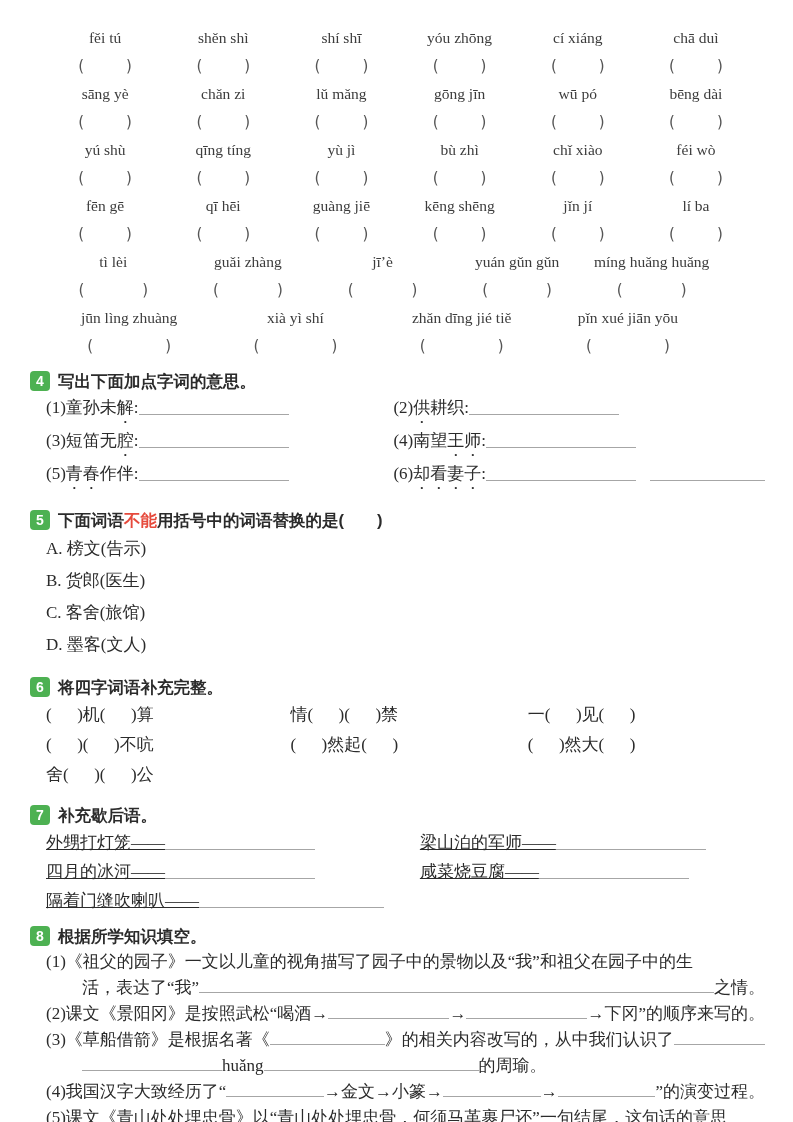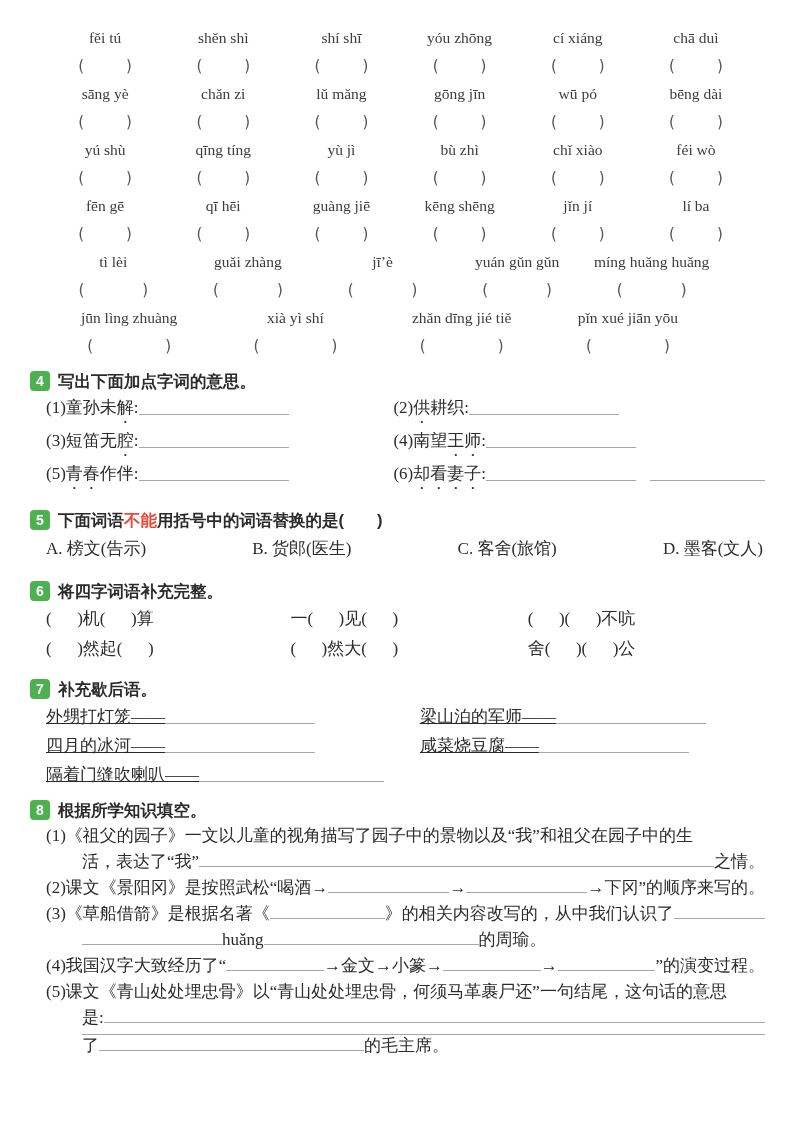--- a/index.html
+++ b/index.html
@@ -27,21 +27,21 @@
          font-family:"Liberation Sans",sans-serif;}
   .red{color:var(--red,#e64a3c);}
   .q-body{padding-left:16px;}
   .blank{display:inline-block;height:3px;border-bottom:1px solid #a6a6a6;vertical-align:baseline;margin-bottom:-2px;}
   
   .q4-grid{display:grid;grid-template-columns:1fr 1fr;}
   .q4-item{line-height:27px;white-space:pre;}
   .em{-webkit-text-emphasis:filled dot #2b2b2b;-webkit-text-emphasis-position:under right;
       text-emphasis:filled dot #2b2b2b;text-emphasis-position:under right;}
   
-  .q5-opts{display:flex;justify-content:space-between;line-height:32px;padding-right:2px;}
+  .q5-opts{display:flex;justify-content:space-between;line-height:32px;padding-right:2px;flex-direction:column;}
   
   .q6-grid{display:grid;grid-template-columns:34% 33% 33%;}
   .q6-cell{line-height:30px;white-space:pre;}
   
   .q7-row{display:flex;line-height:29px;text-decoration:underline;}
   .q7-left{width:52%;}
   .q7-right{flex:1;}
   
   .q8-line{display:flex;align-items:baseline;line-height:26px;}
   .q8-line .txt{white-space:pre;}
@@ -229,20 +229,21 @@
       </div>
   </section>
 
   <section class="section" style="margin-top:13px;">
     <div class="sec-head">
       <span class="badge">6</span>
       <span>将四字词语补充完整。</span>
     </div>
     <div class="q-body q6-grid" id="q6-grid">
         <div class="q6-cell">(      )机(      )算</div>
+        <div class="q6-cell">情(      )(      )禁</div>
         <div class="q6-cell">一(      )见(      )</div>
         <div class="q6-cell">(      )(      )不吭</div>
         <div class="q6-cell">(      )然起(      )</div>
         <div class="q6-cell">(      )然大(      )</div>
         <div class="q6-cell">舍(      )(      )公</div>
       </div>
   </section>
 
   <section class="section" style="margin-top:12px;">
     <div class="sec-head">

